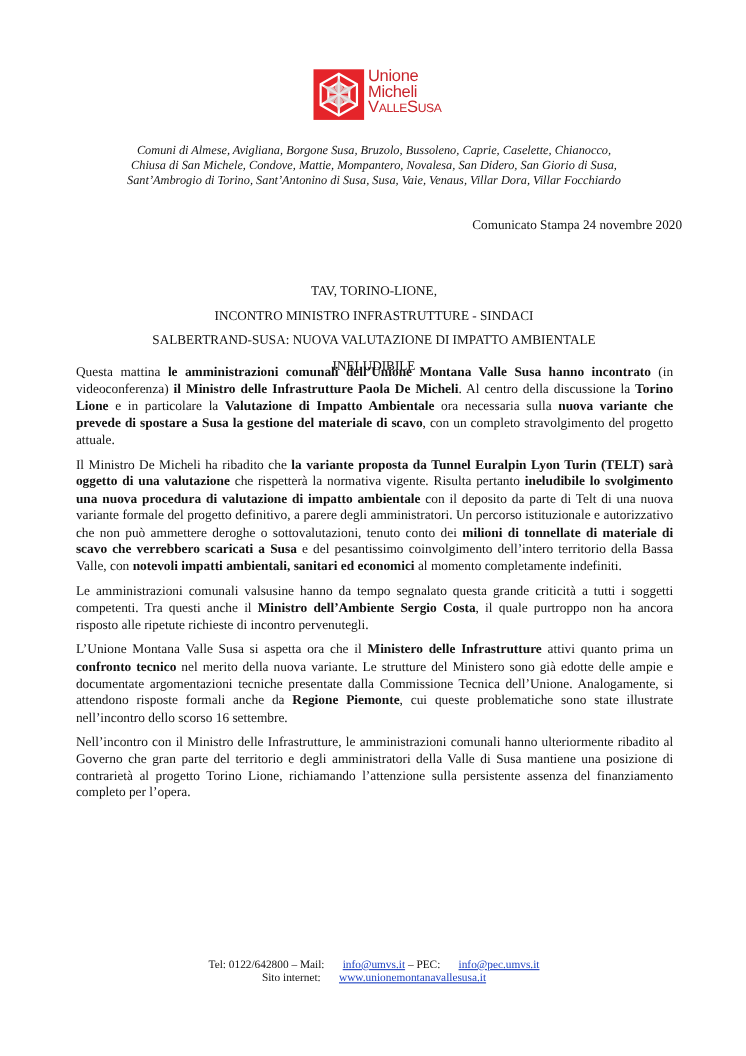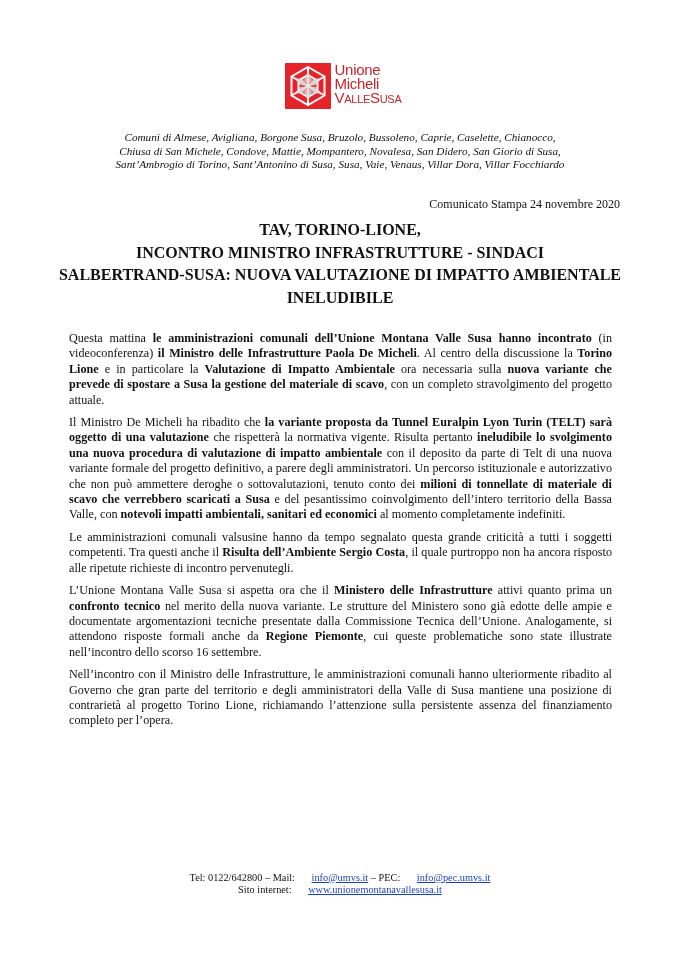--- a/index.html
+++ b/index.html
@@ -6,21 +6,21 @@
   body { width:678px; height:960px; position:relative; overflow:hidden;
          font-family:"Liberation Serif", "DejaVu Serif", serif; color:#111; }
   .logo { position:absolute; left:283px; top:63px; width:120px; height:52px; display:flex; align-items:flex-start;justify-content:center; }
   .logo-mark { width:46px; height:46px; background:#e5242a; position:relative; }
   .logo-mark svg { position:absolute; left:0; top:0; }
   .logo-text { margin-left:4px; color:#c8242b; font-family:"Liberation Sans", sans-serif; line-height:14px; font-size:15px; letter-spacing:-0.3px; }
   .logo-text .l3 { font-size:15px; }
   .logo-text .small { font-size:11px; }
   .comuni { position:absolute; left:60px; top:131px; width:560px; text-align:center; font-size:11.2px; line-height:13.6px;font-style:italic; }
   .press { position:absolute; left:60px; top:197px; width:560px; text-align:right; font-size:12px; }
-  .title-line { position:absolute; left:40px; width:600px; text-align:center; font-weight:bold; font-size:16px; }
+  .title-line { position:absolute; left:40px; width:600px; text-align:center; font-weight:normal; font-size:12px;margin-top:36px; }
   .body { position:absolute; left:69px; top:331px; width:543px; font-size:12.15px; line-height:15.4px; text-align:justify; }
   .body p { margin:0 0 7px 0; }
   .footer { position:absolute; left:60px; top:872px; width:560px; text-align:center; font-size:10.3px; line-height:12.4px; }
   .footer a { color:#1a3fc0; text-decoration:underline;padding-left:14px; }
 </style>
 </head>
 <body>
 
 <div class="logo">
   <div class="logo-mark">
@@ -57,21 +57,21 @@
 
 <div class="press">Comunicato Stampa 24 novembre 2020</div>
 <div class="title-line" style="top:221px">TAV, TORINO-LIONE,</div>
 <div class="title-line" style="top:244px">INCONTRO MINISTRO INFRASTRUTTURE - SINDACI</div>
 <div class="title-line" style="top:266px">SALBERTRAND-SUSA: NUOVA VALUTAZIONE DI IMPATTO AMBIENTALE</div>
 <div class="title-line" style="top:289px">INELUDIBILE</div>
 
 <div class="body">
   <p><span>Questa mattina </span><b>le amministrazioni comunali dell’Unione Montana Valle Susa hanno incontrato</b><span> (in videoconferenza) </span><b>il Ministro delle Infrastrutture Paola De Micheli</b><span>. Al centro della discussione la </span><b>Torino Lione</b><span> e in particolare la </span><b>Valutazione di Impatto Ambientale</b><span> ora necessaria sulla </span><b>nuova variante che prevede di spostare a Susa la gestione del materiale di scavo</b><span>, con un completo stravolgimento del progetto attuale.</span></p>
   <p><span>Il Ministro De Micheli ha ribadito che </span><b>la variante proposta da Tunnel Euralpin Lyon Turin (TELT) sarà oggetto di una valutazione</b><span> che rispetterà la normativa vigente. Risulta pertanto </span><b>ineludibile lo svolgimento una nuova procedura di valutazione di impatto ambientale</b><span> con il deposito da parte di Telt di una nuova variante formale del progetto definitivo, a parere degli amministratori. Un percorso istituzionale e autorizzativo che non può ammettere deroghe o sottovalutazioni, tenuto conto dei </span><b>milioni di tonnellate di materiale di scavo che verrebbero scaricati a Susa</b><span> e del pesantissimo coinvolgimento dell’intero territorio della Bassa Valle, con </span><b>notevoli impatti ambientali, sanitari ed economici</b><span> al momento completamente indefiniti.</span></p>
-  <p><span>Le amministrazioni comunali valsusine hanno da tempo segnalato questa grande criticità a tutti i soggetti competenti. Tra questi anche il </span><b>Risulta dell’Ambiente Sergio Costa</b><span>, il quale purtroppo non ha ancora risposto alle ripetute richieste di incontro pervenutegli.</span></p>
+  <p><span>Le amministrazioni comunali valsusine hanno da tempo segnalato questa grande criticità a tutti i soggetti competenti. Tra questi anche il </span><b>Ministro dell’Ambiente Sergio Costa</b><span>, il quale purtroppo non ha ancora risposto alle ripetute richieste di incontro pervenutegli.</span></p>
   <p><span>L’Unione Montana Valle Susa si aspetta ora che il </span><b>Ministero delle Infrastrutture</b><span> attivi quanto prima un </span><b>confronto tecnico</b><span> nel merito della nuova variante. Le strutture del Ministero sono già edotte delle ampie e documentate argomentazioni tecniche presentate dalla Commissione Tecnica dell’Unione. Analogamente, si attendono risposte formali anche da </span><b>Regione Piemonte</b><span>, cui queste problematiche sono state illustrate nell’incontro dello scorso 16 settembre.</span></p>
   <p><span>Nell’incontro con il Ministro delle Infrastrutture, le amministrazioni comunali hanno ulteriormente ribadito al Governo che gran parte del territorio e degli amministratori della Valle di Susa mantiene una posizione di contrarietà al progetto Torino Lione, richiamando l’attenzione sulla persistente assenza del finanziamento completo per l’opera.</span></p>
 </div>
 
 <div class="footer">
   <div><span>Tel: 0122/642800 – Mail: </span><a>info@umvs.it</a><span> – PEC: </span><a>info@pec.umvs.it</a></div>
   <div><span>Sito internet: </span><a>www.unionemontanavallesusa.it</a></div>
 </div>
 
 </body></html>

